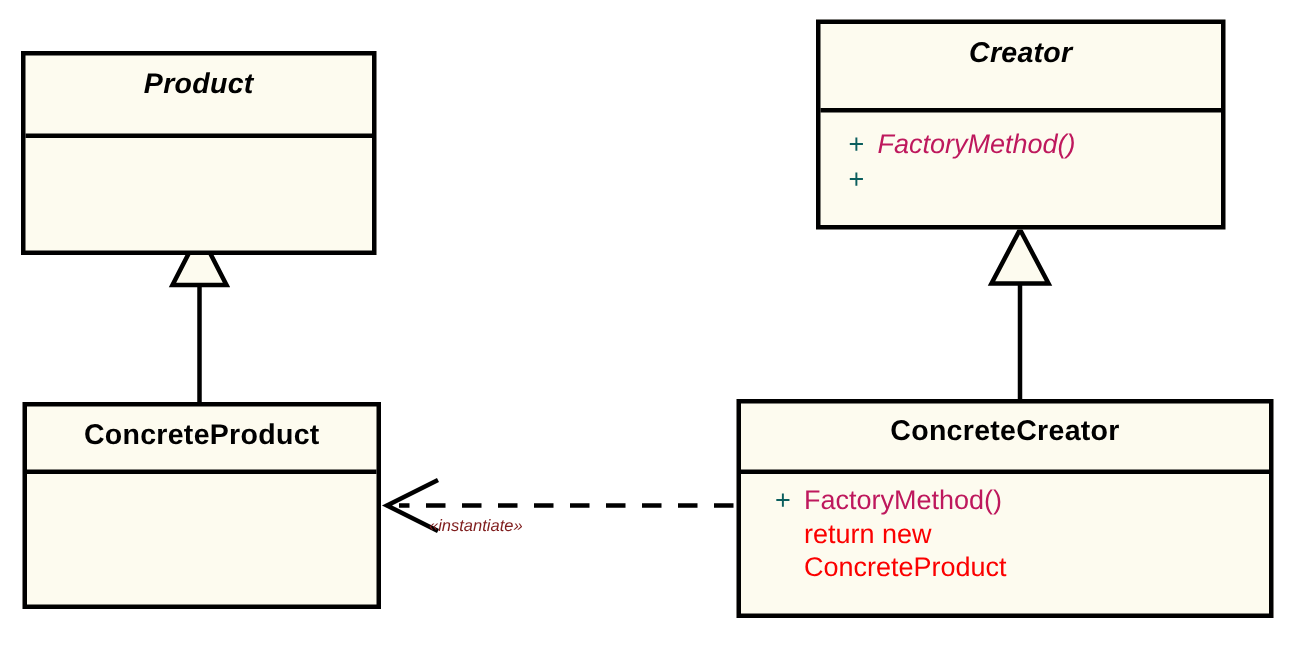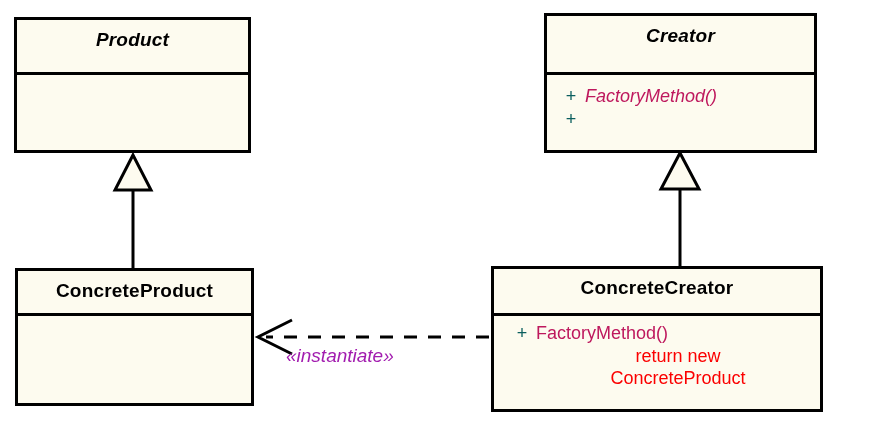--- a/index.html
+++ b/index.html
@@ -78,47 +78,47 @@
     font-style: italic;
   }
   .uml-note-line {
     color: #FB0000;
     font-size: 18px;
     line-height: 22px;
     white-space: nowrap;
   }
   
   #class-product {
-    left: 14px; top: 17px; width: 237px; height: 136px;
+    left: 14px; top: 34px; width: 237px; height: 136px;
   }
   #class-product .uml-title { padding-top: 9px; height: 52px; }
   #class-product .uml-compartment { height: 78px; }
   
   #class-creator {
     left: 544px; top: 13px; width: 273px; height: 140px;
   }
   #class-creator .uml-title { padding-top: 9px; height: 56px; }
   #class-creator .uml-compartment { height: 78px; padding-top: 10px; padding-left: 10px; }
   
   #class-concrete-product {
     left: 15px; top: 268px; width: 239px; height: 138px;
   }
   #class-concrete-product .uml-title { padding-top: 9px; height: 42px; }
   #class-concrete-product .uml-compartment { height: 90px; }
   
   #class-concrete-creator {
-    left: 491px; top: 266px; width: 332px; height: 146px;
+    left: 491px; top: 266px; width: 358px; height: 146px;
   }
   #class-concrete-creator .uml-title { padding-top: 8px; height: 44px; }
   #class-concrete-creator .uml-compartment { height: 98px; padding-top: 6px; padding-left: 14px; }
-  #class-concrete-creator .uml-note-line { padding-left: 28px; text-align: center; }
+  #class-concrete-creator .uml-note-line { padding-left: 28px; }
   .edge-label {
     position: absolute;
-    font-size: 19px;
-    color: #a21caf;
+    font-size: 11px;
+    color: #7f1d1d;
     white-space: nowrap;
     font-style: italic;
   }
   #label-instantiate {
     left: 286px;
     top: 345px;
   }
 </style>
 </head>
 <body>

